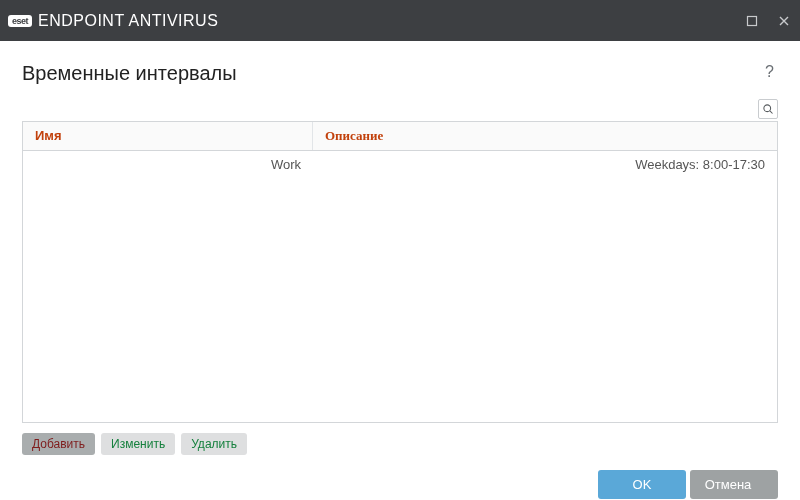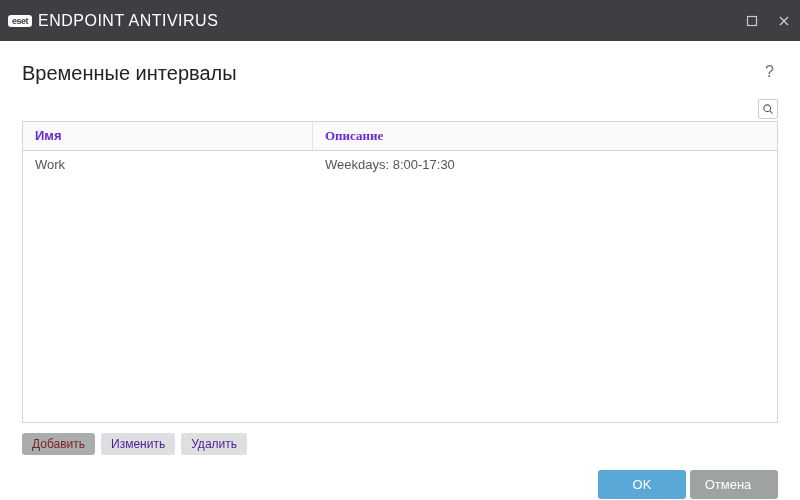--- a/index.html
+++ b/index.html
@@ -60,42 +60,42 @@
   }
   .table-header {
     display: flex;
     background: #fafafa;
     border-bottom: 1px solid #d3d6d9;
   }
   .th {
     padding: 6px 12px;
     font-size: 13px;
     font-weight: 600;
-    color: #6d28d9;
+    color: #c2410c;
     border-right: 1px solid #e2e5e8;
   }
   .th:last-child { border-right: none; font-family: Liberation Serif, serif; }
   .col-name { width: 290px; flex: 0 0 290px; }
   .col-desc { flex: 1; }
-  .table-body { flex: 1; overflow: auto; background: #fff; }
+  .table-body { flex: 1; overflow: auto; background: #fff; text-align: right; }
   .tr { display: flex; }
   .td { padding: 6px 12px; font-size: 13px; color: #555; }
   .actions-row { margin-top: 10px; display: flex; gap: 6px; }
   .small-btn {
     border: none;
     background: #a9adae;
     color: #7f1d1d;
     font-size: 12px;
     padding: 4px 10px;
     border-radius: 3px;
     cursor: pointer;
   }
   .small-btn[disabled] {
     background: #dedfe0;
-    color: #4c1d95;
+    color: #15803d;
     cursor: default;
   }
   .footer {
     height: 58px;
     border-top: 0;
     display: flex;
     align-items: center;
     justify-content: flex-end;
     padding: 0 22px;
     gap: 4px;

